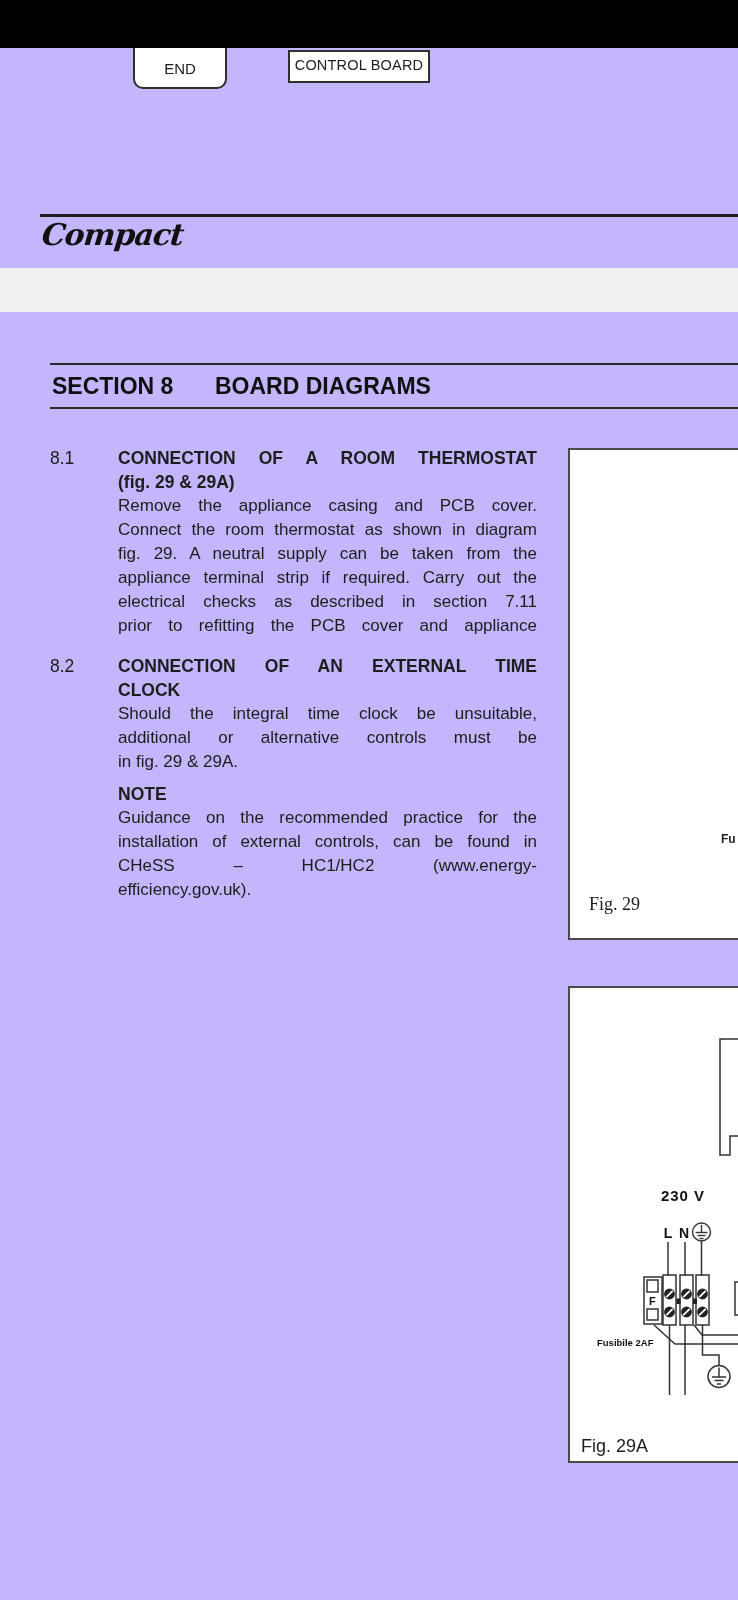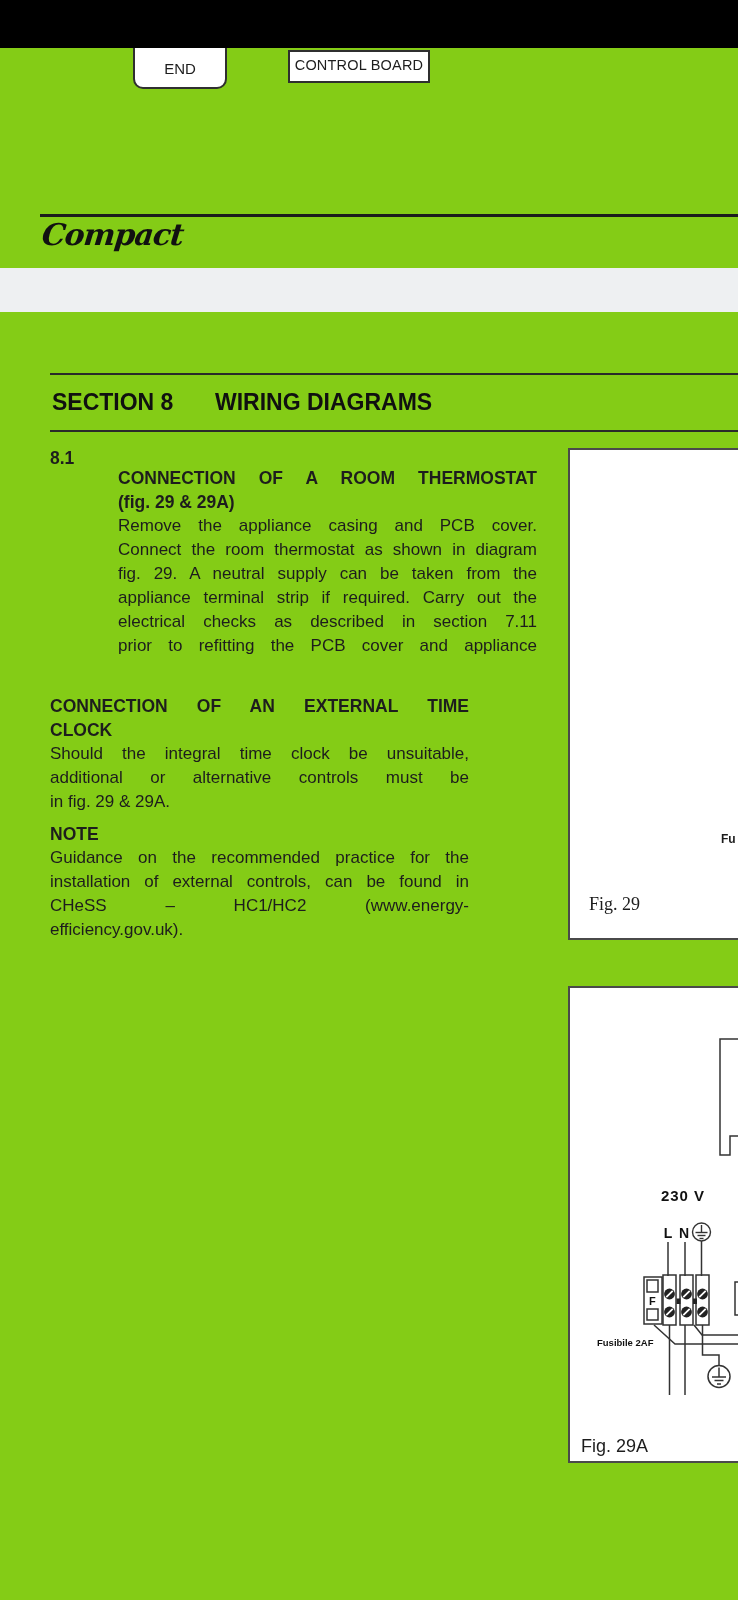--- a/index.html
+++ b/index.html
@@ -1,21 +1,21 @@
 <!DOCTYPE html>
 <html><head>
 <meta charset="utf-8">
 <style>
   * { margin: 0; padding: 0; box-sizing: border-box; }
   html, body { background: #fff; }
   .page {
     position: relative;
     width: 738px;
     height: 1600px;
-    background: #84cc16;
+    background: #c4b5fd;
     overflow: hidden;
     font-family: "Liberation Sans", sans-serif;
     color: #1d1d1d;
   }
 
   
   .top-black-bar {
     position: absolute; left: 0; top: 0;
     width: 738px; height: 48px;
     background: #000; z-index: 5;
@@ -50,40 +50,40 @@
     transform: skewX(-6deg);
     letter-spacing: -1px;
   }
   .gray-band {
     position: absolute; left: 0; top: 268px;
     width: 738px; height: 44px; background: #eef0f2;
   }
 
   
   .section-band {
-    position: absolute; left: 50px; top: 373px;
-    width: 688px; height: 59px;
+    position: absolute; left: 50px; top: 363px;
+    width: 688px; height: 46px;
     border-top: 2.5px solid #2a2a2a;
     border-bottom: 2.5px solid #2a2a2a;
     display: flex; align-items: center;
     font-weight: bold; font-size: 23px; color: #101010;
   }
   .section-band .sec-num { display: inline-block; width: 165px; padding-left: 2px; }
 
   
   .text-column {
     position: absolute; left: 50px; top: 446px; width: 487px;
     font-size: 17px; line-height: 24px;
   }
   .doc-section { display: flex; margin-bottom: 16px; }
   .doc-section .num {
     width: 68px; flex: 0 0 68px;
-    font-weight: bold; font-size: 17.5px;
-  }
-  .doc-section .content { width: 419px; flex: 0 0 419px; margin-top: 20px; }
+    font-weight: normal; font-size: 17.5px;
+  }
+  .doc-section .content { width: 419px; flex: 0 0 419px; }
   .heading-lines .text-line { font-weight: bold; font-size: 17.5px; }
   .text-line {
     text-align: justify;
     text-align-last: justify;
     line-height: 24px;
   }
   .text-line.last { text-align-last: left; }
   .note-heading { font-weight: bold; font-size: 17.5px; margin-top: 8px; }
 
   
@@ -117,21 +117,21 @@
   <div class="flow-node control-board-node">
     <span>CONTROL BOARD</span>
   </div>
 
   <div class="brand-rule"></div>
   <div class="brand-logo">Compact</div>
   <div class="gray-band"></div>
 
   <div class="section-band">
     <span class="sec-num">SECTION 8</span>
-    <span class="sec-title">WIRING DIAGRAMS</span>
+    <span class="sec-title">BOARD DIAGRAMS</span>
   </div>
 
   <div class="text-column">
 
     <div class="doc-section">
       <div class="num">8.1</div>
       <div class="content">
         <div class="heading-lines">
             <div class="text-line">CONNECTION OF A ROOM THERMOSTAT</div>
             <div class="text-line last">(fig. 29 &amp; 29A)</div>
@@ -141,20 +141,21 @@
             <div class="text-line">Connect the room thermostat as shown in diagram</div>
             <div class="text-line">fig. 29. A neutral supply can be taken from the</div>
             <div class="text-line">appliance terminal strip if required. Carry out the</div>
             <div class="text-line">electrical checks as described in section 7.11</div>
             <div class="text-line">prior to refitting the PCB cover and appliance</div>
           </div>
       </div>
     </div>
 
     <div class="doc-section">
+      <div class="num">8.2</div>
       <div class="content">
         <div class="heading-lines">
             <div class="text-line">CONNECTION OF AN EXTERNAL TIME</div>
             <div class="text-line last">CLOCK</div>
           </div>
         <div class="body-lines">
             <div class="text-line">Should the integral time clock be unsuitable,</div>
             <div class="text-line">additional or alternative controls must be</div>
             <div class="text-line last">in fig. 29 &amp; 29A.</div>
           </div>

